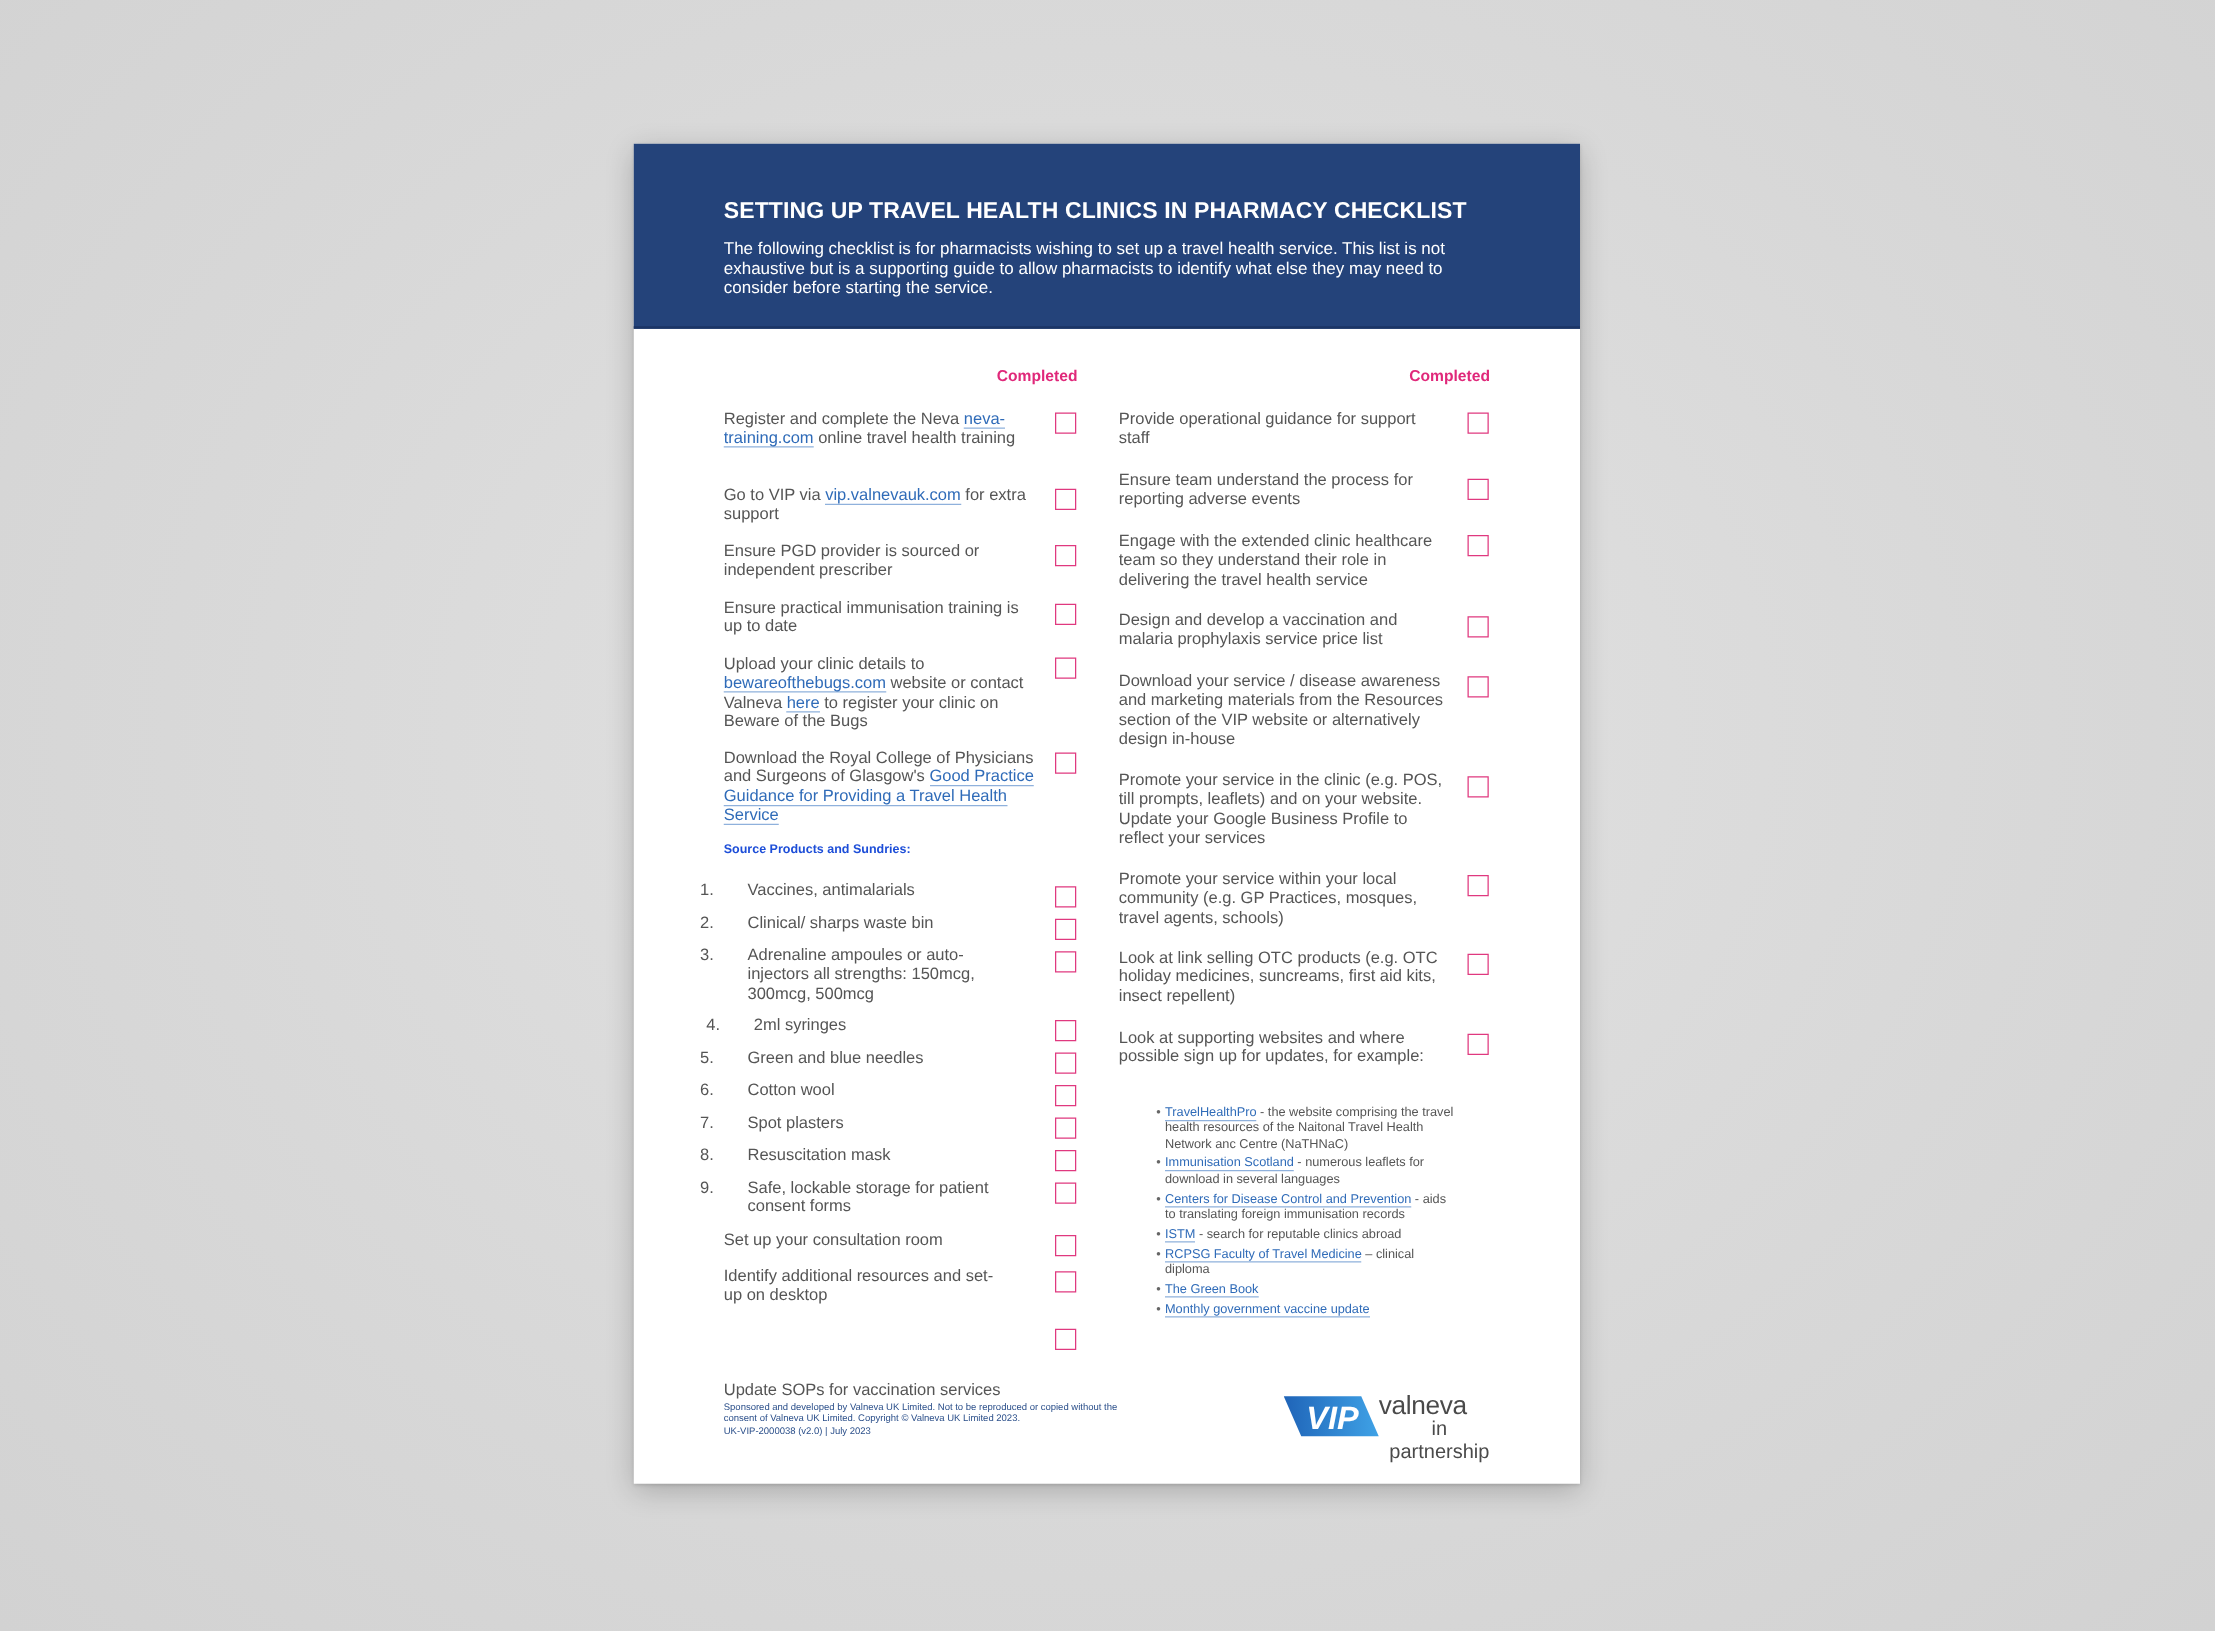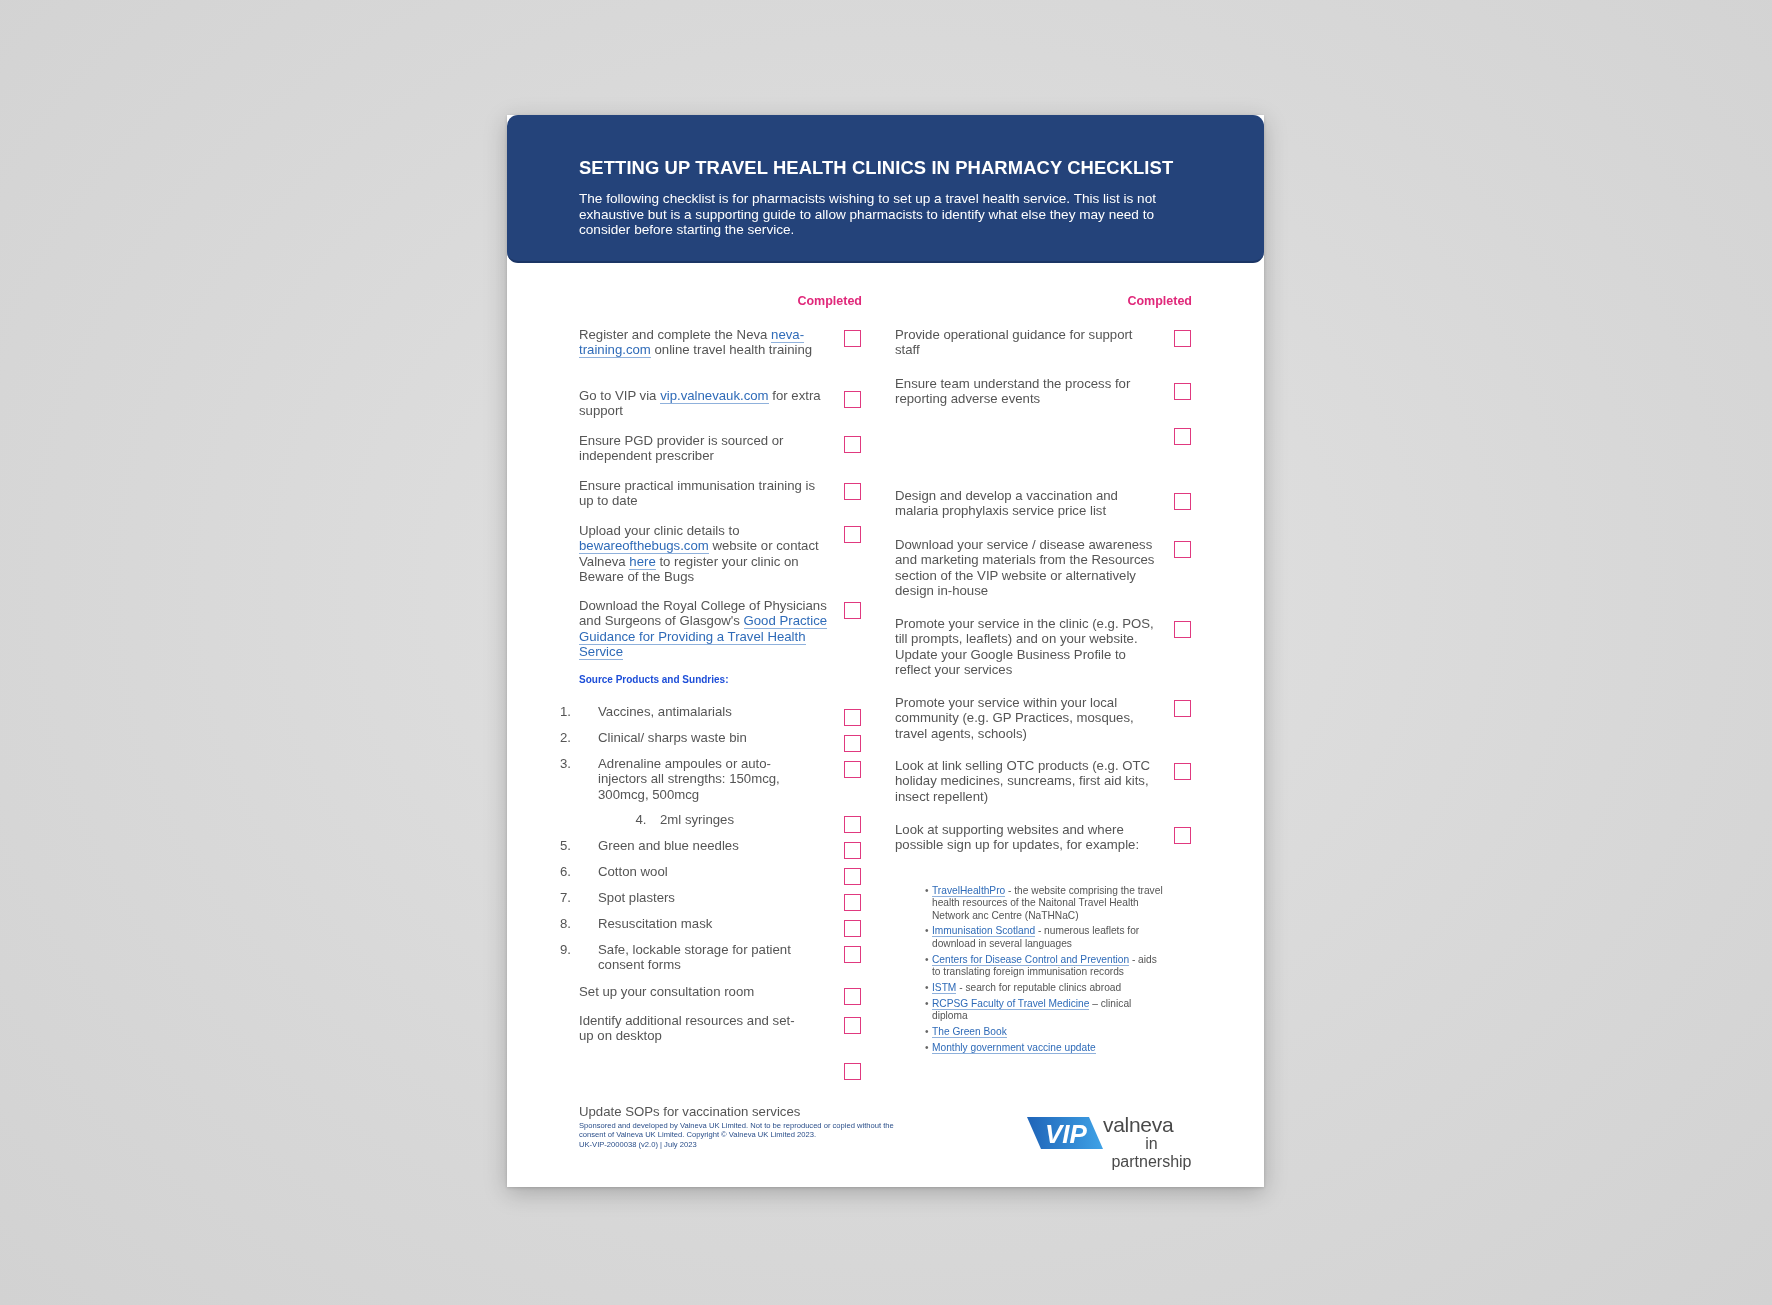--- a/index.html
+++ b/index.html
@@ -16,21 +16,20 @@
   .page {
     position: absolute; left: 507px; top: 115px; width: 757px; height: 1072px;
     background: #ffffff;
     box-shadow: 0 6px 22px rgba(0,0,0,0.22), 0 1px 3px rgba(0,0,0,0.15);
   }
   .header {
     position: absolute; left: 0; top: 0; width: 757px; height: 148px;
     background: #24437a;
     border-bottom: 2px solid #1b3565;
     box-sizing: border-box;
-    border-radius: 11px;
   }
   .title {
     position: absolute; left: 72px; top: 42px;
     color: #ffffff; font-weight: bold; font-size: 18.4px; letter-spacing: 0.1px;
     white-space: nowrap;
   }
   .intro {
     position: absolute; left: 72px; top: 76px; width: 620px;
     color: #ffffff; font-size: 13.6px; line-height: 15.6px;
   }
@@ -121,21 +120,21 @@
 
   <div class="item hang" style="left:72px; top:589px; width:230px;"><span class="num">1.</span><span>Vaccines, antimalarials</span></div>
   <div class="cb" style="left:337px; top:594px;"></div>
 
   <div class="item hang" style="left:72px; top:615px; width:230px;"><span class="num">2.</span><span>Clinical/ sharps waste bin</span></div>
   <div class="cb" style="left:337px; top:620px;"></div>
 
   <div class="item hang" style="left:72px; top:641px; width:200px;"><span class="num">3.</span><span>Adrenaline ampoules or auto-injectors all strengths: 150mcg, 300mcg, 500mcg</span></div>
   <div class="cb" style="left:337px; top:646px;"></div>
 
-  <div class="item hang" style="left:56px; top:697px; width:230px;text-align:center;"><span class="num">4.</span><span>2ml syringes</span></div>
+  <div class="item hang" style="left:77px; top:697px; width:230px;"><span class="num">4.</span><span>2ml syringes</span></div>
   <div class="cb" style="left:337px; top:701px;"></div>
 
   <div class="item hang" style="left:72px; top:723px; width:230px;"><span class="num">5.</span><span>Green and blue needles</span></div>
   <div class="cb" style="left:337px; top:727px;"></div>
 
   <div class="item hang" style="left:72px; top:749px; width:230px;"><span class="num">6.</span><span>Cotton wool</span></div>
   <div class="cb" style="left:337px; top:753px;"></div>
 
   <div class="item hang" style="left:72px; top:775px; width:230px;"><span class="num">7.</span><span>Spot plasters</span></div>
   <div class="cb" style="left:337px; top:779px;"></div>
@@ -154,20 +153,21 @@
 
   <div class="item" style="left:72px; top:989px; width:260px;">Update SOPs for vaccination services</div>
   <div class="cb" style="left:337px; top:948px;"></div>
 
   <div class="item" style="left:388px; top:212px; width:240px;">Provide operational guidance for support staff</div>
   <div class="cb" style="left:667px; top:215px;"></div>
 
   <div class="item" style="left:388px; top:261px; width:240px;">Ensure team understand the process for reporting adverse events</div>
   <div class="cb" style="left:667px; top:268px;"></div>
 
+  <div class="item" style="left:388px; top:310px; width:268px;">Engage with the extended clinic healthcare team so they understand their role in delivering the travel health service</div>
   <div class="cb" style="left:667px; top:313px;"></div>
 
   <div class="item" style="left:388px; top:373px; width:260px;">Design and develop a vaccination and malaria prophylaxis service price list</div>
   <div class="cb" style="left:667px; top:378px;"></div>
 
   <div class="item" style="left:388px; top:422px; width:268px;">Download your service / disease awareness and marketing materials from the Resources section of the VIP website or alternatively design in-house</div>
   <div class="cb" style="left:667px; top:426px;"></div>
 
   <div class="item" style="left:388px; top:501px; width:268px;">Promote your service in the clinic (e.g. POS, till prompts, leaflets) and on your website. Update your Google Business Profile to reflect your services</div>
   <div class="cb" style="left:667px; top:506px;"></div>

